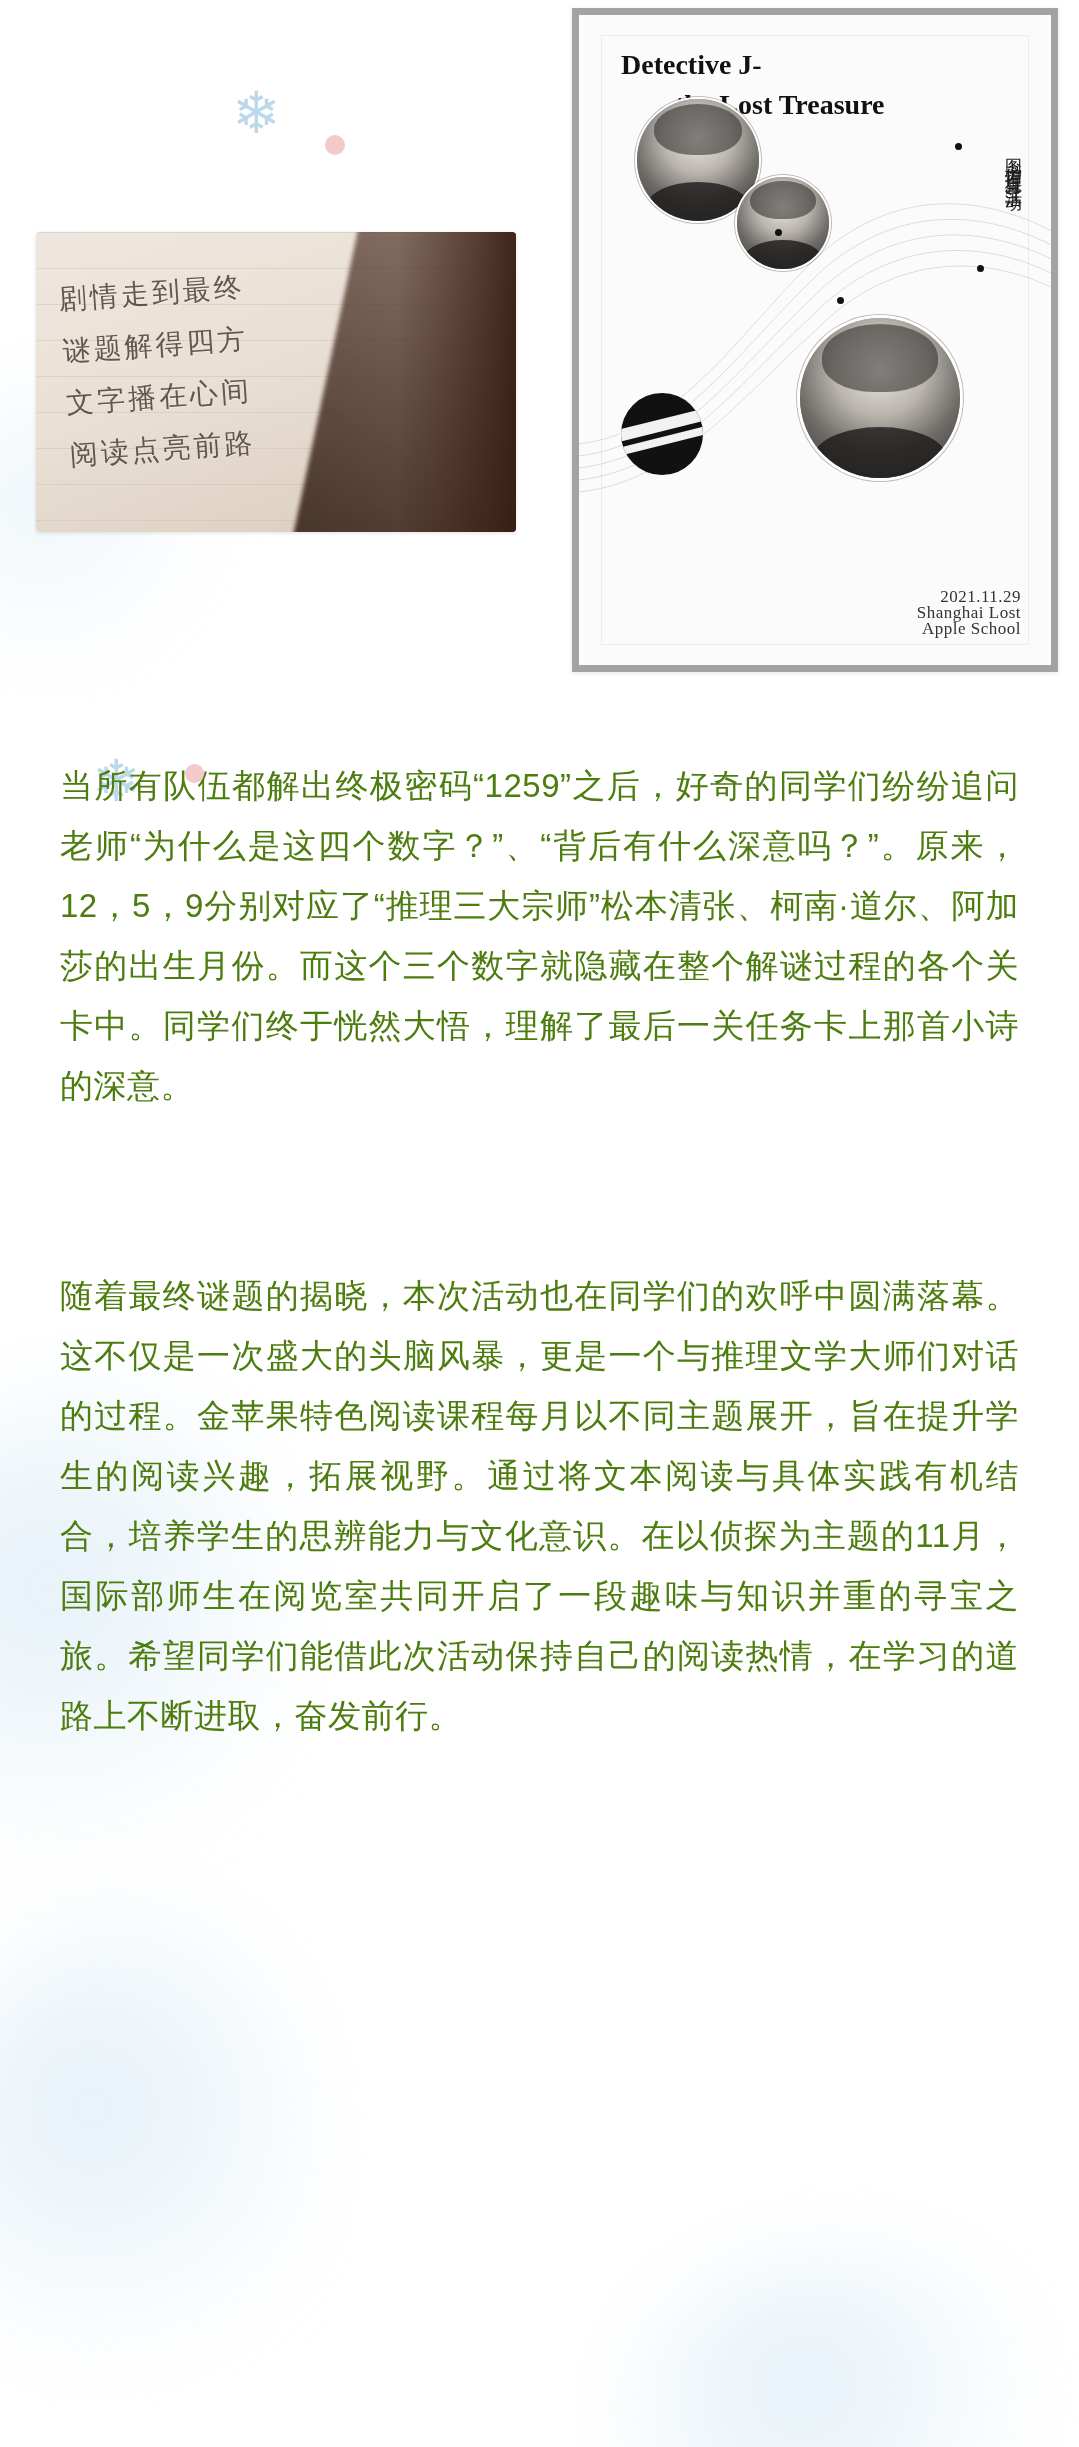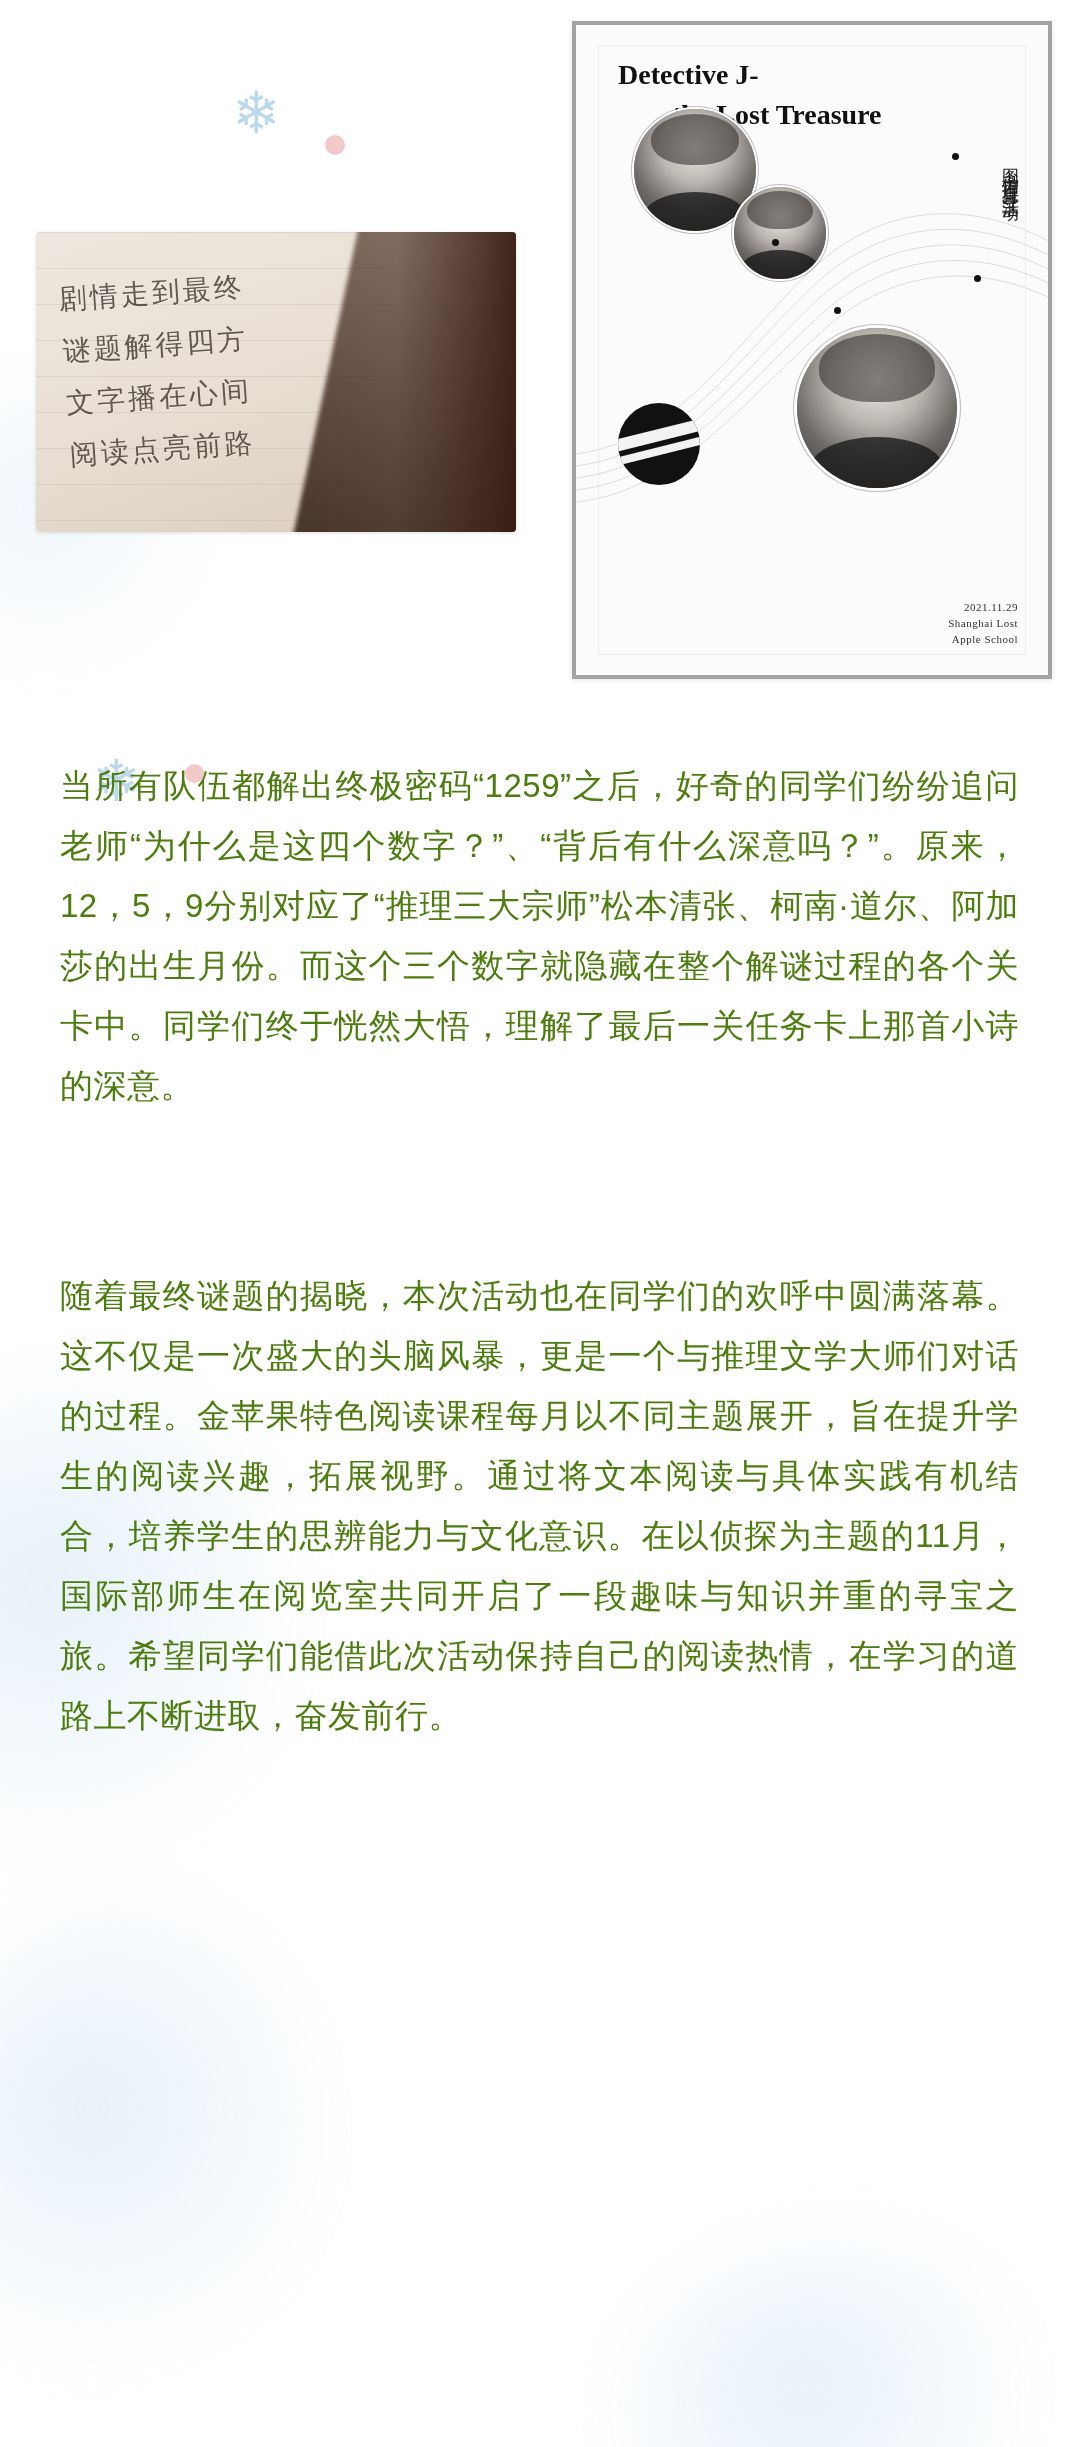--- a/index.html
+++ b/index.html
@@ -99,25 +99,25 @@
     opacity: .85;
     transform: rotate(-4deg);
     text-shadow: 0 1px 0 rgba(255,255,255,.4);
   }
   .handwriting div { white-space: nowrap; }
 
   
   .poster {
     position: absolute;
     left: 572px;
-    top: 21px;
+    top: 8px;
     width: 472px;
     height: 650px;
     background: #fbfbfb;
-    border: 4px solid #a3a3a3;
+    border: 7px solid #a3a3a3;
     overflow: hidden;
     box-shadow: 0 1px 5px rgba(0,0,0,.10);
   }
   .poster .p-inner-frame {
     position: absolute;
     left: 22px; top: 20px; right: 22px; bottom: 20px;
     border: 1px solid rgba(0,0,0,.06);
   }
   .poster-title {
     position: absolute;
@@ -200,21 +200,21 @@
     width: 7px; height: 7px;
     border-radius: 50%;
     background: #111;
   }
   .poster-footer {
     position: absolute;
     right: 30px;
     bottom: 28px;
     text-align: right;
     font-family: "Liberation Serif", serif;
-    font-size: 11px;
+    font-size: 17px;
     color: #333;
     line-height: 16px;
     letter-spacing: .5px;
   }
 
   
   .body-text {
     position: relative;
     z-index: 3;
     margin: 0 60px;

